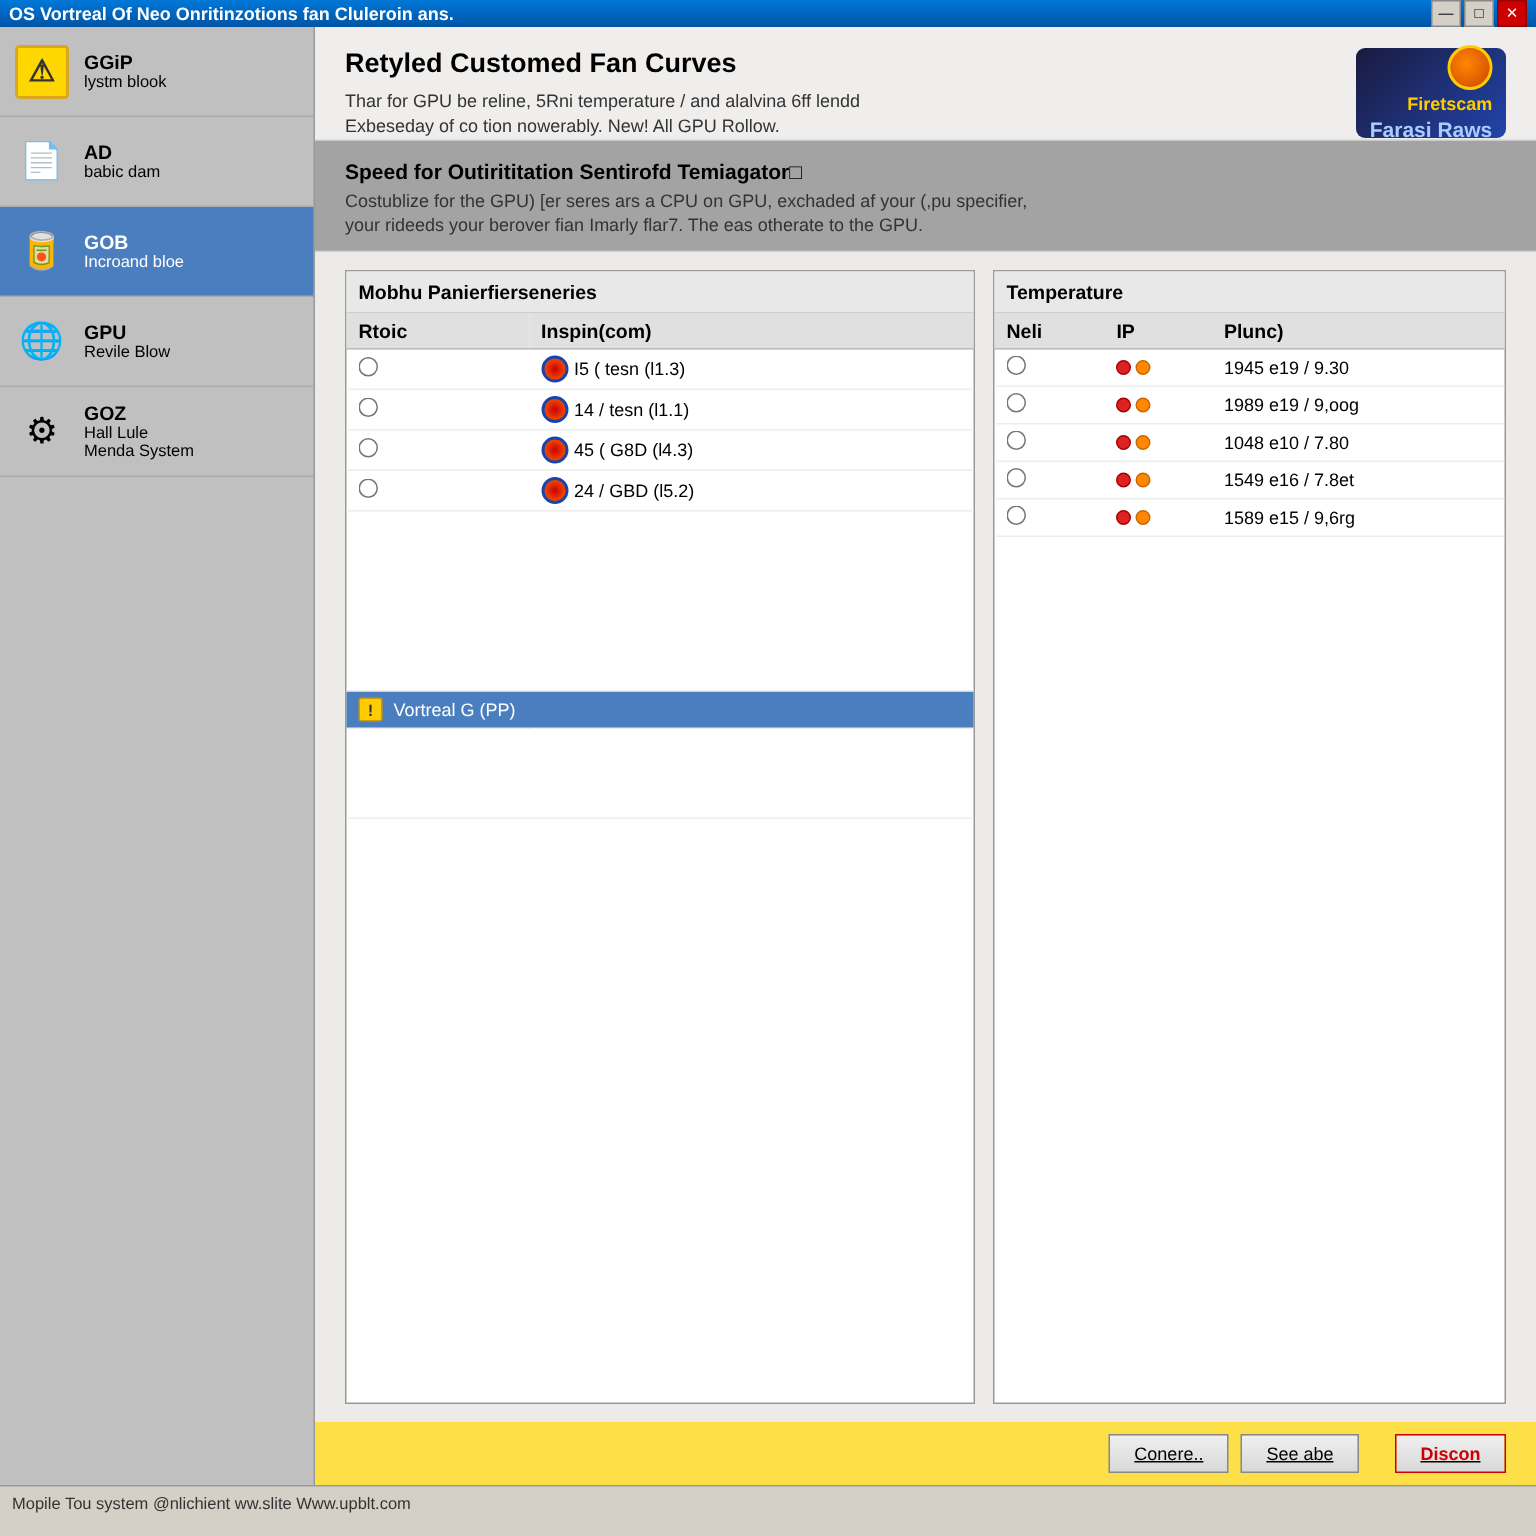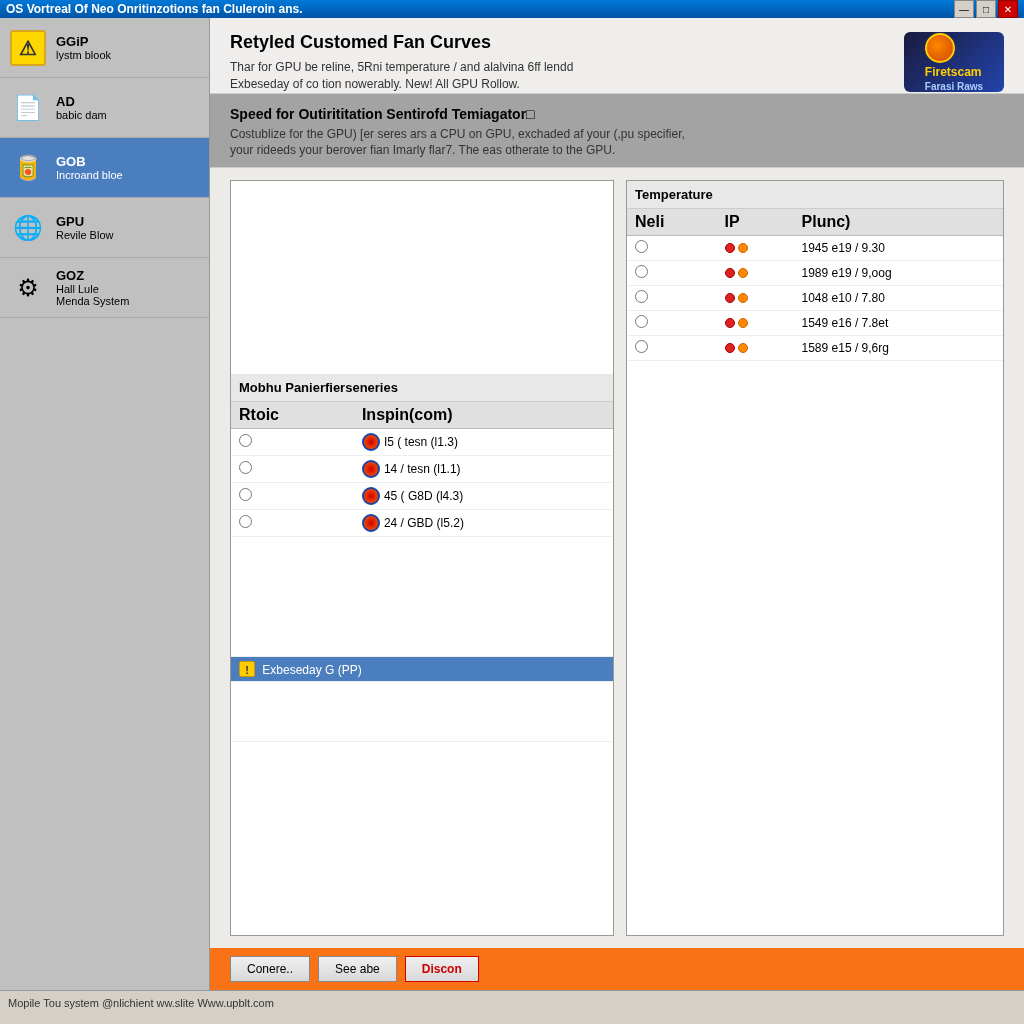--- a/index.html
+++ b/index.html
@@ -147,21 +147,21 @@
       font-size: 11px;
       font-weight: bold;
       text-align: center;
       padding: 4px;
       flex-shrink: 0;
       margin-left: 10px;
     }
     .logo-inner {
       display: flex;
       flex-direction: column;
-      align-items: flex-start;
+      align-items: flex-end;
       gap: 2px;
     }
     .logo-icon-circle {
       width: 30px;
       height: 30px;
       background: radial-gradient(circle at 40% 40%, #ff8800, #cc4400);
       border-radius: 50%;
       border: 2px solid #ffcc00;
     }
 
@@ -190,39 +190,39 @@
       padding: 12px 20px;
       flex: 1;
       overflow: hidden;
     }
     .table-box {
       border: 1px solid #999;
       background: #fff;
       display: flex;
       flex-direction: column;
     }
-    .table-box.left { width: 384px; flex-shrink: 0; justify-content: center; }
+    .table-box.left { width: 420px; flex-shrink: 0; }
     .table-box.right { flex: 1; }
 
     .table-title {
       font-weight: bold;
       font-size: 13px;
       padding: 6px 8px;
       border-bottom: 1px solid #ccc;
       background: #e8e8e8;
     }
     table {
       width: 100%;
       border-collapse: collapse;
     }
     th {
       background: #e0e0e0;
       border-bottom: 1px solid #bbb;
       padding: 4px 8px;
-      font-size: 16px;
+      font-size: 13px;
       text-align: left;
     }
     td {
       padding: 4px 8px;
       font-size: 12px;
       border-bottom: 1px solid #eee;
     }
 
     .radio-cell {
       display: flex;
@@ -269,33 +269,35 @@
       font-weight: bold;
       text-align: center;
       line-height: 16px;
       color: #333;
       margin-right: 4px;
     }
 
     
     .footer-buttons {
       display: flex;
+      justify-content: flex-end;
       padding: 8px 20px;
       gap: 8px;
-      background: #f97316;
+      background: #fde047;
+      text-decoration: underline;
     }
     .btn {
       padding: 5px 16px;
       border: 1px solid #888;
       background: linear-gradient(to bottom, #f0f0f0, #d8d8d8);
       cursor: pointer;
       font-size: 12px;
       min-width: 70px;
     }
-    .btn.danger { color: #cc0000; font-weight: bold; border-color: #cc0000; }
+    .btn.danger { color: #cc0000; font-weight: bold; border-color: #cc0000; margin-left: 16px; }
 
     
     .footer-note {
       padding: 8px 20px;
       font-size: 12px;
       color: #333;
       line-height: 1.4;
       background: #e8e6e3;
       border-top: 1px solid #ccc;
     }
@@ -375,21 +377,21 @@
     <div class="content-header">
       <div class="header-text">
         <div class="header-title">Retyled Customed Fan Curves</div>
         <div class="header-desc">Thar for GPU be reline, 5Rni temperature / and alalvina 6ff lendd</div>
         <div class="header-desc">Exbeseday of co tion nowerably. New! All GPU Rollow.</div>
       </div>
       <div class="header-logo">
         <div class="logo-inner">
           <div class="logo-icon-circle"></div>
           <span style="font-size:12px;font-weight:bold;color:#ffcc00;">Firetscam</span>
-          <span style="font-size:10px;color:#aaccff;">Farasi Raws</span>
+          <span style="font-size:14px;color:#aaccff;">Farasi Raws</span>
         </div>
       </div>
     </div>
 
     <div class="content-section">
       <div class="section-title">Speed for Outirititation Sentirofd Temiagator□</div>
       <div class="section-desc">Costublize for the GPU) [er seres ars a CPU on GPU, exchaded af your (,pu specifier,</div>
       <div class="section-desc">your rideeds your berover fian Imarly flar7. The eas otherate to the GPU.</div>
     </div>
 
@@ -442,21 +444,21 @@
               </td>
             </tr>
 
             <tr style="height:120px;">
               <td colspan="2"></td>
             </tr>
 
             <tr class="bottom-row">
               <td colspan="2">
                 <span class="warning-small">!</span>
-                <span>Exbeseday G (PP)</span>
+                <span>Vortreal G (PP)</span>
               </td>
             </tr>
             <tr style="height:60px;">
               <td colspan="2"></td>
             </tr>
           </tbody>
         </table>
       </div>
 
       <div class="table-box right">

